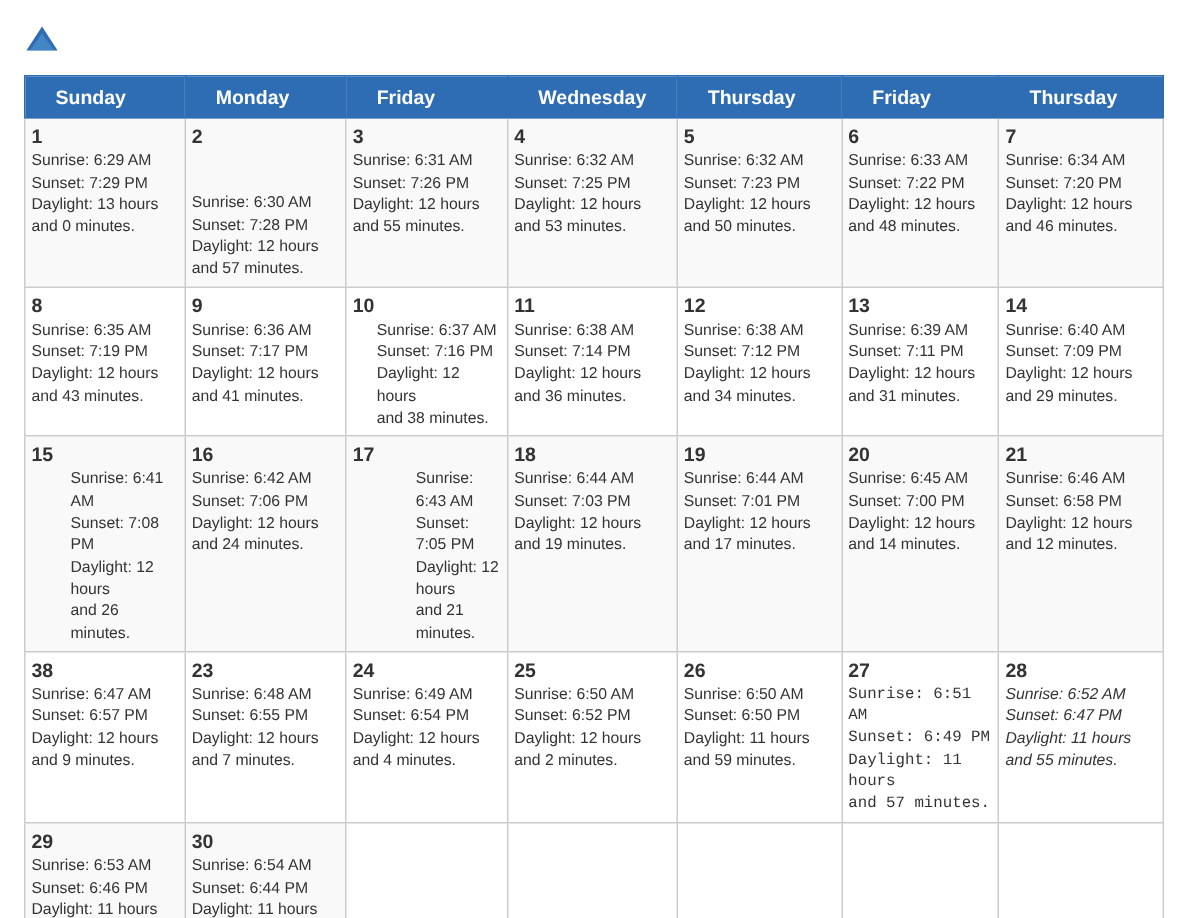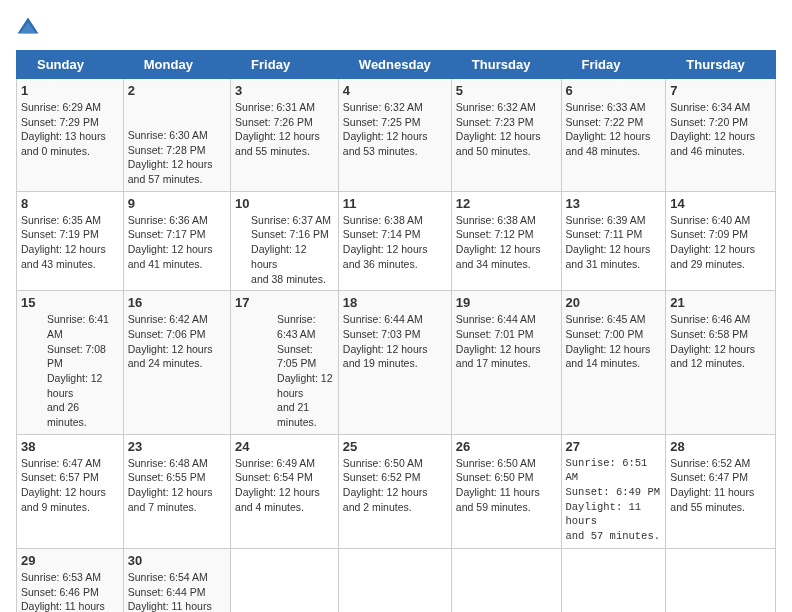--- a/index.html
+++ b/index.html
@@ -313,21 +313,21 @@
         </td>
         <td>
           <span class="day-num">27</span>
           <div class="day-info" style="white-space: pre-line; font-family: Liberation Mono, monospace;">Sunrise: 6:51 AM
 Sunset: 6:49 PM
 Daylight: 11 hours
 and 57 minutes.</div>
         </td>
         <td>
           <span class="day-num">28</span>
-          <div class="day-info" style="white-space: pre-line;">Sunrise: 6:52 AM
+          <div class="day-info" style="white-space: pre-line; font-style: italic;">Sunrise: 6:52 AM
 Sunset: 6:47 PM
 Daylight: 11 hours
 and 55 minutes.</div>
         </td>
       </tr>
       <tr>
         <td>
           <span class="day-num">29</span>
           <div class="day-info" style="white-space: pre-line;">Sunrise: 6:53 AM
 Sunset: 6:46 PM

